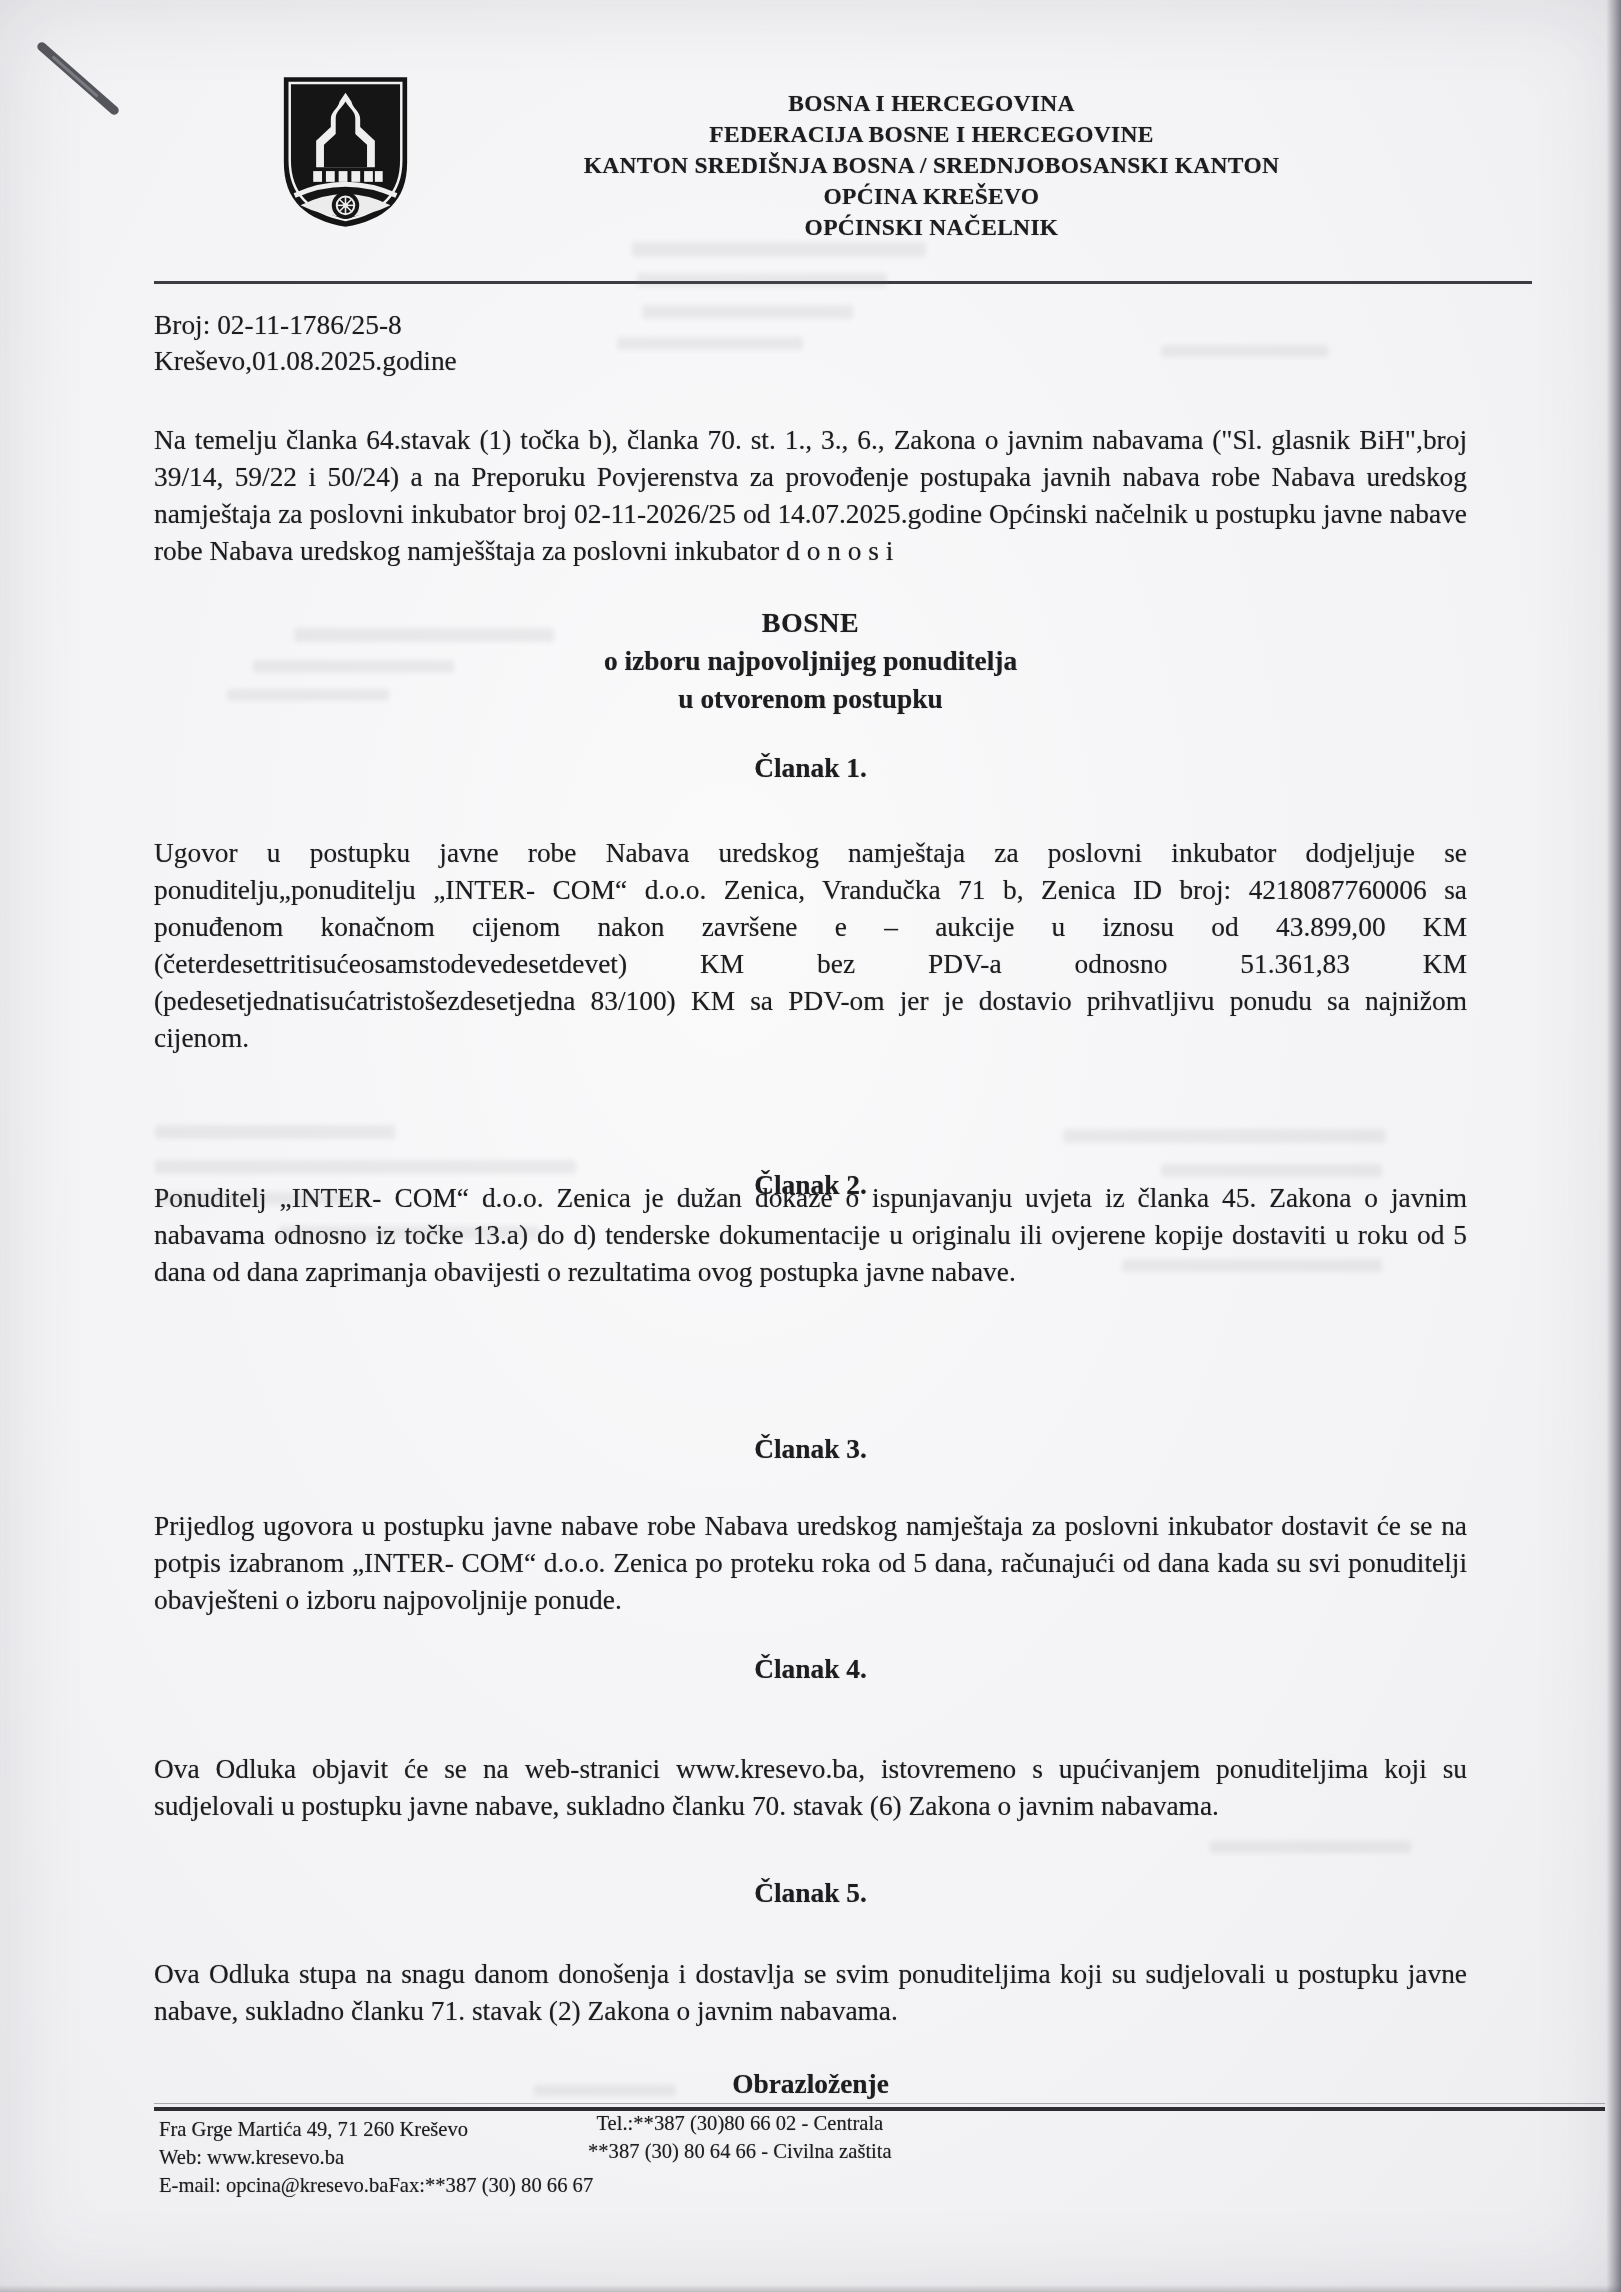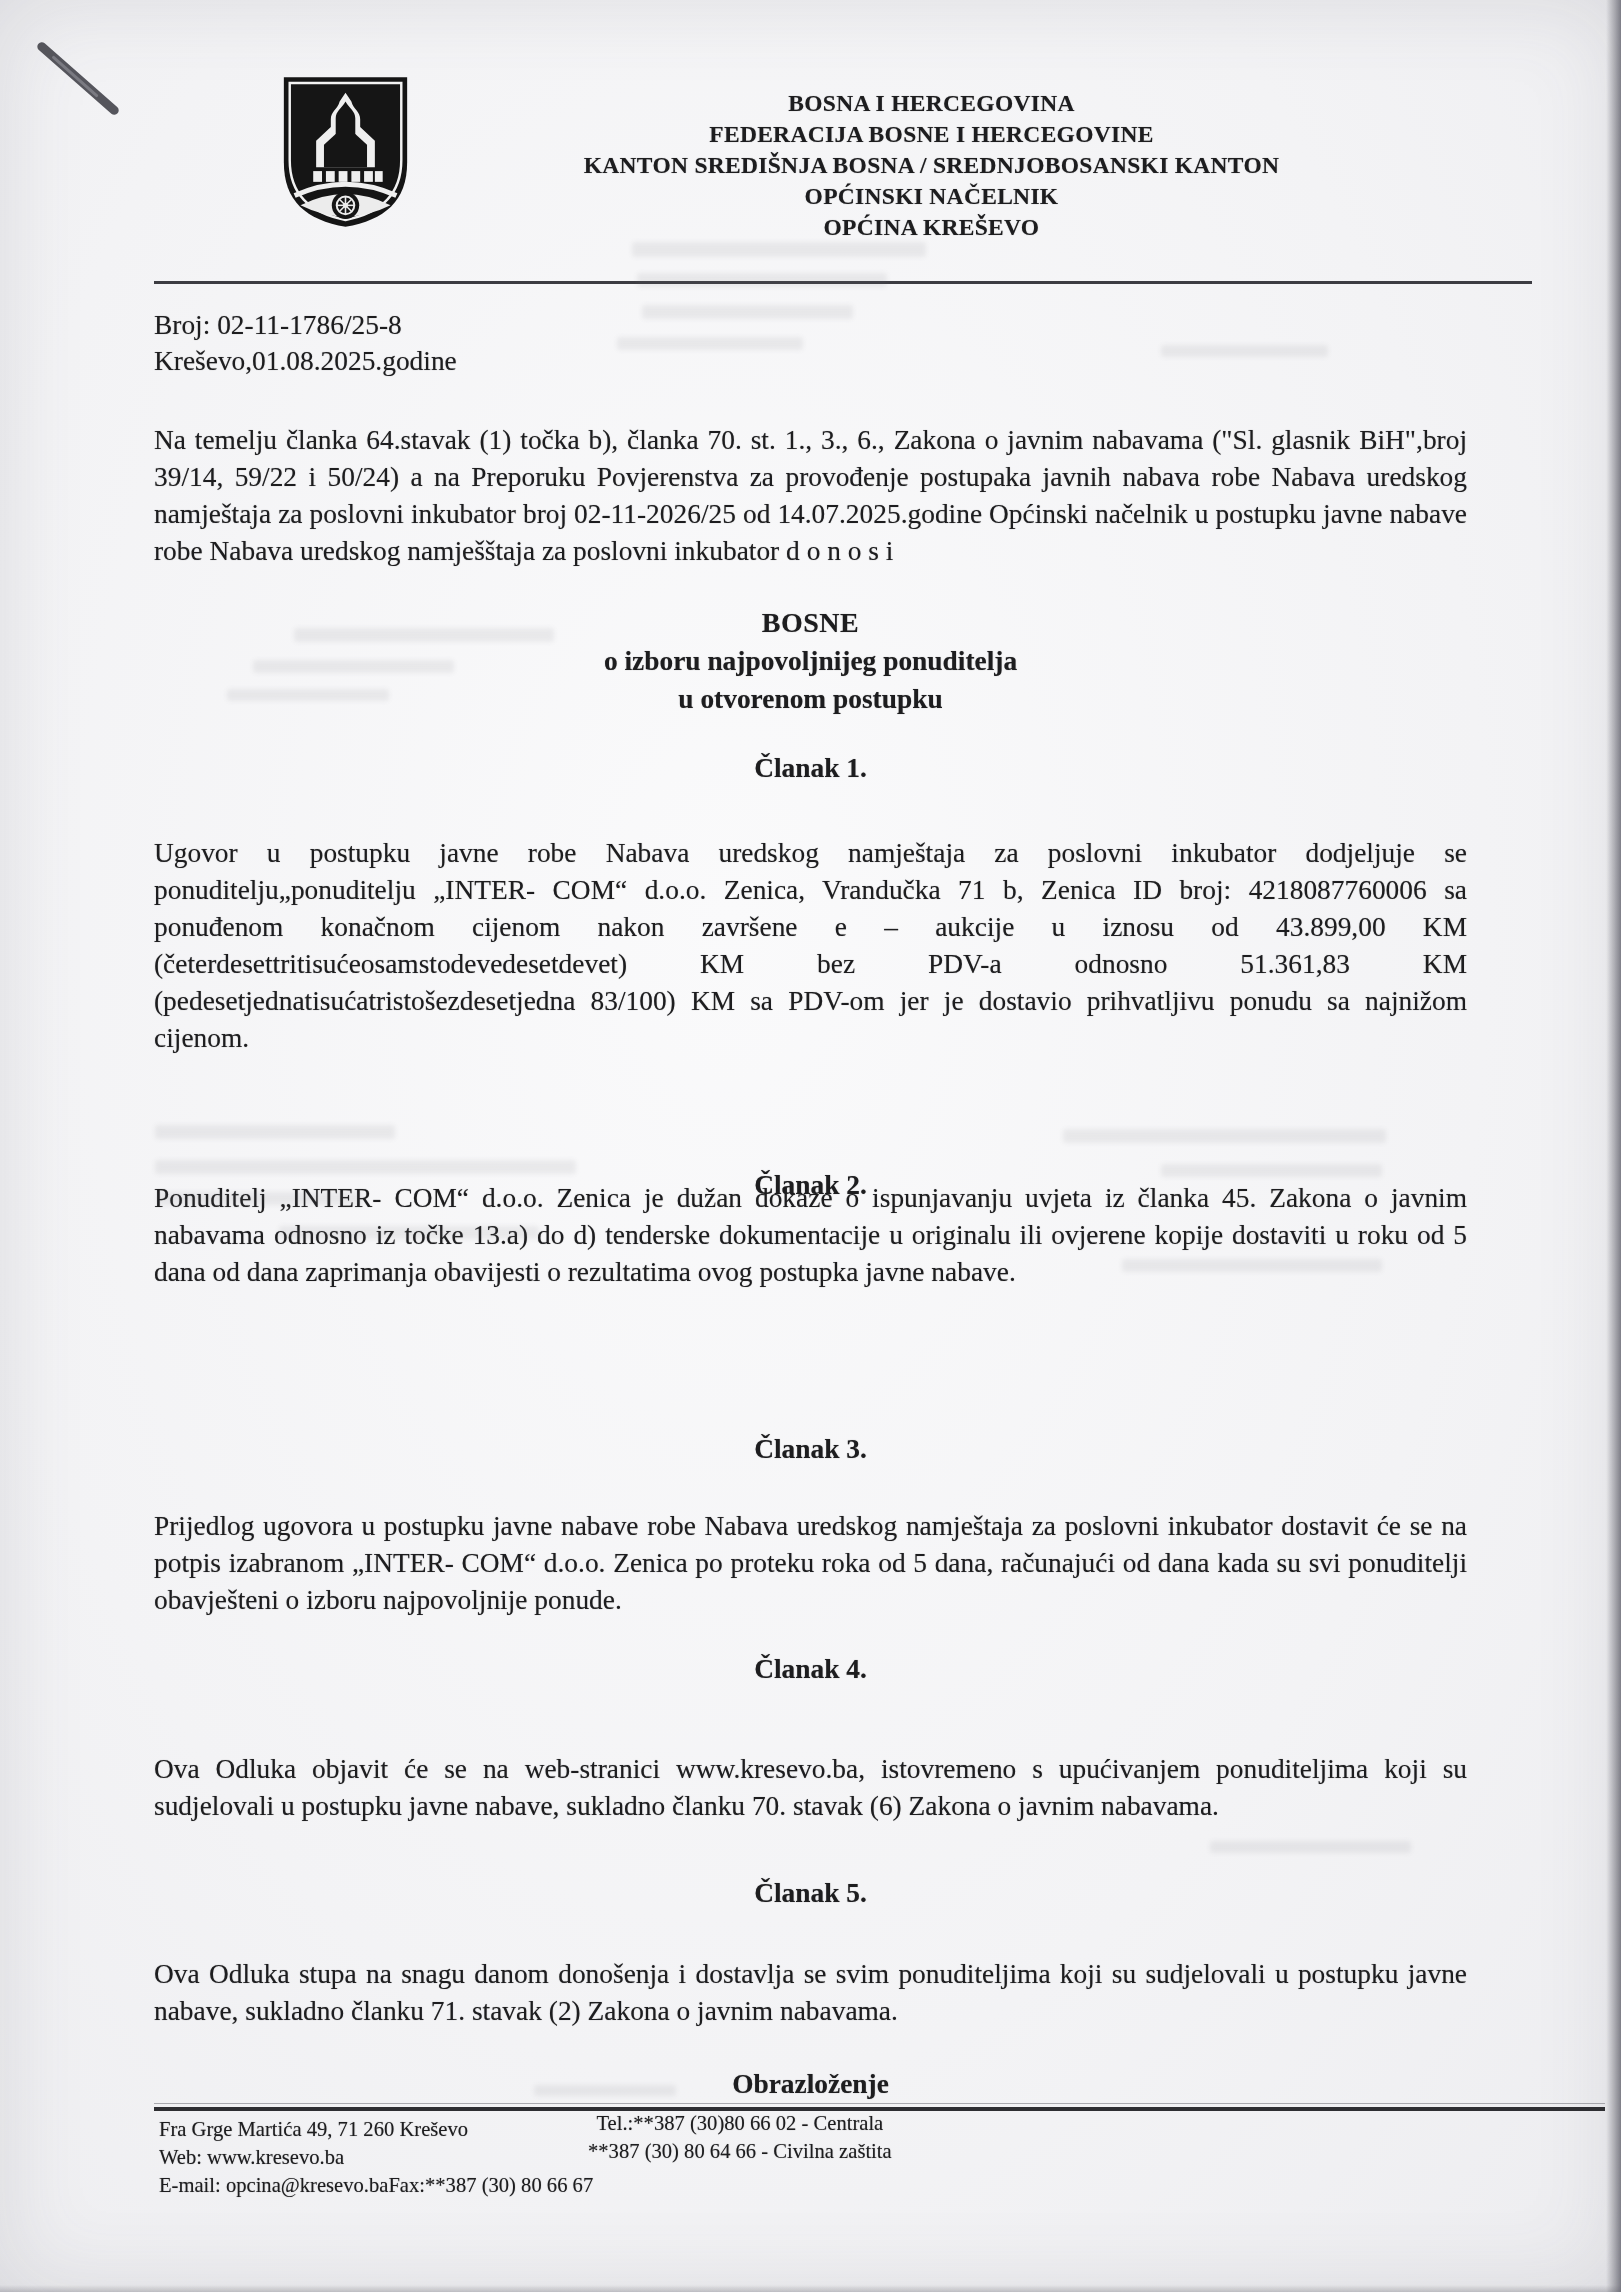--- a/index.html
+++ b/index.html
@@ -75,22 +75,22 @@
       <line x1="64" y1="130" x2="76" y2="142"></line>
       <line x1="76" y1="130" x2="64" y2="142"></line>
     </g>
     <circle cx="70" cy="136" r="2.6" fill="#ececec"></circle>
   </svg>
 
   <div class="abs org ink" style="left:412px;top:88px;width:1039px;">
     <div>BOSNA I HERCEGOVINA</div>
     <div>FEDERACIJA BOSNE I HERCEGOVINE</div>
     <div>KANTON SREDIŠNJA BOSNA / SREDNJOBOSANSKI KANTON</div>
+    <div>OPĆINA KREŠEVO</div>
     <div>OPĆINSKI NAČELNIK</div>
-    <div>OPĆINA KREŠEVO</div>
   </div>
 
   <div class="abs rule" style="left:154px;top:281px;width:1378px;height:2.9px;"></div>
 
   <div class="abs docmeta ink" style="left:154px;top:307px;">
     <div>Broj: 02-11-1786/25-8</div>
     <div>Kreševo,01.08.2025.godine</div>
   </div>
 
   <div class="abs body-text ink" style="top:422px;">Na temelju članka 64.stavak (1) točka b), članka 70. st. 1., 3., 6., Zakona o javnim nabavama ("Sl. glasnik BiH",broj 39/14, 59/22 i 50/24) a na Preporuku Povjerenstva za provođenje postupaka javnih nabava robe Nabava uredskog namještaja za poslovni inkubator broj 02-11-2026/25 od 14.07.2025.godine Općinski načelnik u postupku javne nabave robe Nabava uredskog namješštaja za poslovni inkubator  d o n o s i</div>

